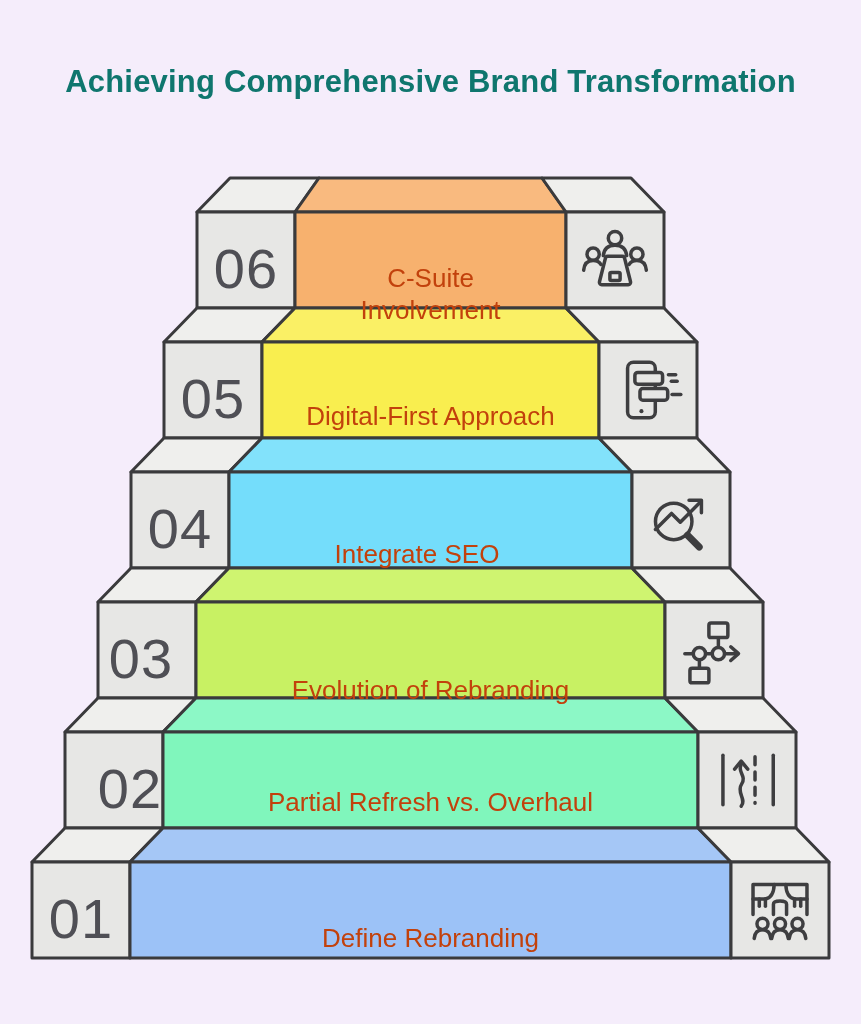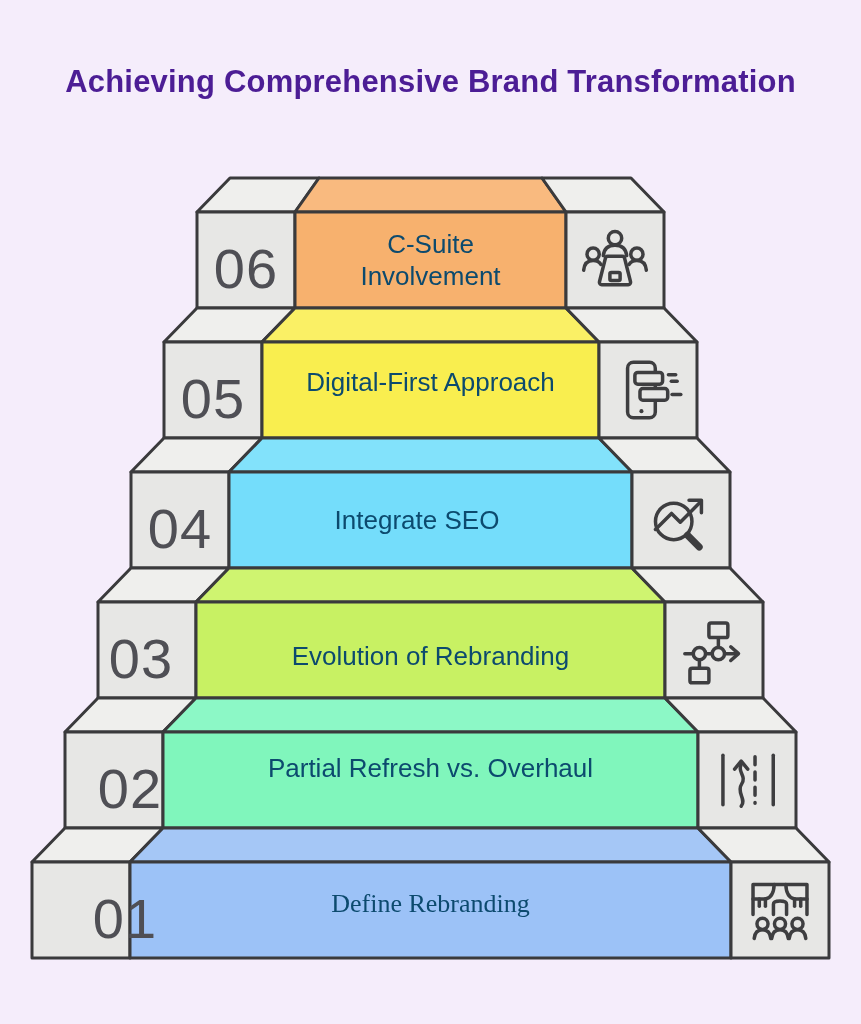--- a/index.html
+++ b/index.html
@@ -3,34 +3,34 @@
 <meta charset="utf-8">
 <style>
   html,body{margin:0;padding:0;}
   body{
     width:861px;height:1024px;position:relative;overflow:hidden;
     background:#F5EDFB;
     font-family:"Liberation Sans", sans-serif;
   }
   .title{
     position:absolute;top:64px;left:0;width:861px;
-    text-align:center;font-size:31px;font-weight:700;color:#4c1d95;
+    text-align:center;font-size:31px;font-weight:700;color:#0f766e;
     letter-spacing:0.2px;
   }
   #stairs{position:absolute;left:0;top:0;}
   #stairs polygon,#stairs rect{stroke:#3A3A3C;stroke-width:3;stroke-linejoin:round;}
   .gray-front{fill:#E7E7E5;}
   .gray-top{fill:#EFEFED;}
   .overlay{position:absolute;display:flex;align-items:center;justify-content:center;}
   .step-number{
     font-size:56px;font-weight:200;color:#4F4F55;letter-spacing:1px;margin-top:8px;
   }
   .step-label{
-    font-size:26px;color:#0c4a6e;text-align:center;line-height:1.25;
-    padding:0 24px;box-sizing:border-box;
+    font-size:26px;color:#c2410c;text-align:center;line-height:1.25;
+    padding:0 24px;box-sizing:border-box;margin-top:34px;
   }
   .icon-box svg{display:block;}
   .icon-box svg *{stroke:#3E3E40;stroke-width:2.4;fill:none;stroke-linecap:round;stroke-linejoin:round;}
   .icon-box svg .mask{fill:#E7E7E5;}
   .icon-box svg .dotfill{fill:#3E3E40;stroke:none;}
 </style>
 </head>
 <body>
 
 <div class="title">Achieving Comprehensive Brand Transformation</div>
@@ -152,22 +152,22 @@
 <div class="overlay icon-box" style="left:698px;top:732px;width:98px;height:96px;">
   <svg width="70" height="70" viewBox="0 0 48 48">
     <path d="M7.5 7 V41"></path>
     <path d="M42 7 V41"></path>
     <path d="M29.5 8 V40" style="stroke-dasharray:5.5 5;"></path>
     <path d="M20 42 C24 37.5 16.5 32.5 20.2 27 C24 21.5 17.5 18.5 19.8 14"></path>
     <path d="M15.5 16.5 L20 11 L24.5 16.5"></path>
   </svg>
 </div>
 
-<div class="overlay step-number" style="left:32px;top:862px;width:98px;height:96px;padding-left:44px;">01</div>
-<div class="overlay step-label" style="left:130px;top:862px;width:601px;height:84px;font-family:Liberation Serif, serif;">Define Rebranding</div>
+<div class="overlay step-number" style="left:32px;top:862px;width:98px;height:96px;">01</div>
+<div class="overlay step-label" style="left:130px;top:862px;width:601px;height:84px;">Define Rebranding</div>
 <div class="overlay icon-box" style="left:731px;top:862px;width:98px;height:96px;">
   <svg width="70" height="70" viewBox="0 0 48 48">
     <path d="M5.5 27 V6.5 H42.5 V27"></path>
     <path d="M5.5 16.5 H14"></path>
     <path d="M14 16.5 C17.5 15.8 19.8 12.5 20 6.5"></path>
     <path d="M9.8 16.5 V21.5"></path>
     <path d="M14 16.5 V21.5"></path>
     <path d="M42.5 16.5 H34"></path>
     <path d="M34 16.5 C30.5 15.8 28.2 12.5 28 6.5"></path>
     <path d="M38.2 16.5 V21.5"></path>

